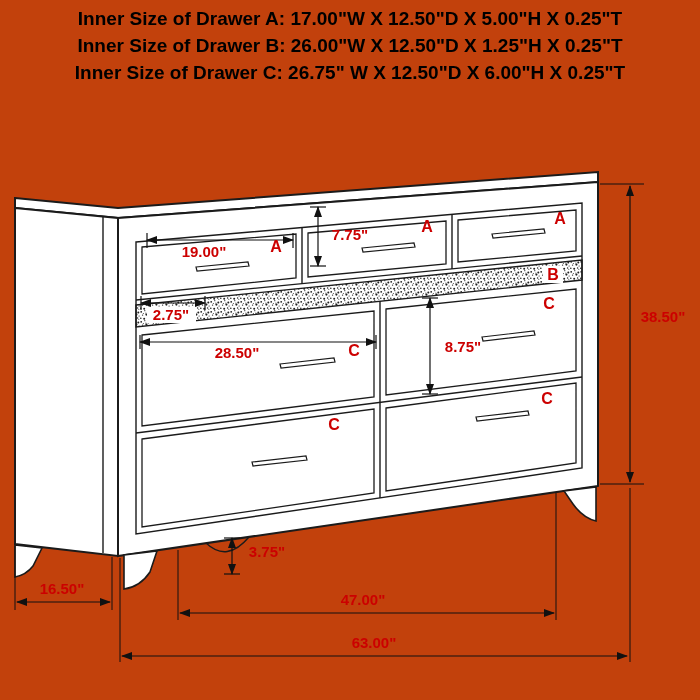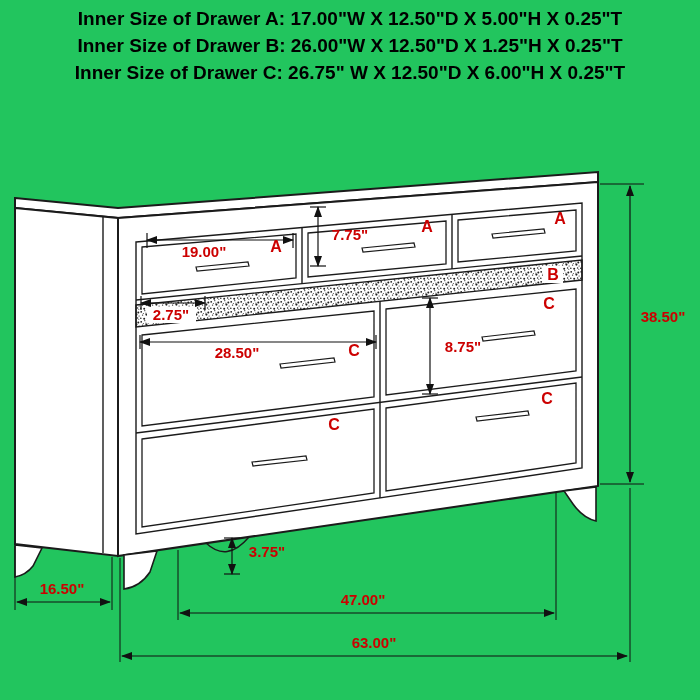--- a/index.html
+++ b/index.html
@@ -1,19 +1,19 @@
 <!DOCTYPE html>
 <html><head>
 <meta charset="utf-8">
 <style>
   html, body { margin: 0; padding: 0; background: #ffffff; }
   .page {
     position: relative;
     width: 700px; height: 700px;
-    background: #22c55e;
+    background: #c2410c;
     font-family: "Liberation Sans", sans-serif;
     overflow: hidden;
   }
   text.hdr    { font: 700 19px "Liberation Sans", sans-serif; fill: #000000; }
   text.dim    { font: 700 15px "Liberation Sans", sans-serif; }
   text.letter { font: 700 16px "Liberation Sans", sans-serif; }
   .shape   { stroke: #1b1b1b; stroke-width: 2;   fill: #ffffff; }
   .inner   { stroke: #1b1b1b; stroke-width: 1.4; fill: none; }
   .drawer  { stroke: #1b1b1b; stroke-width: 1.3; fill: #ffffff; }
   .handle  { stroke: #1b1b1b; stroke-width: 1.2; fill: #ffffff; }

